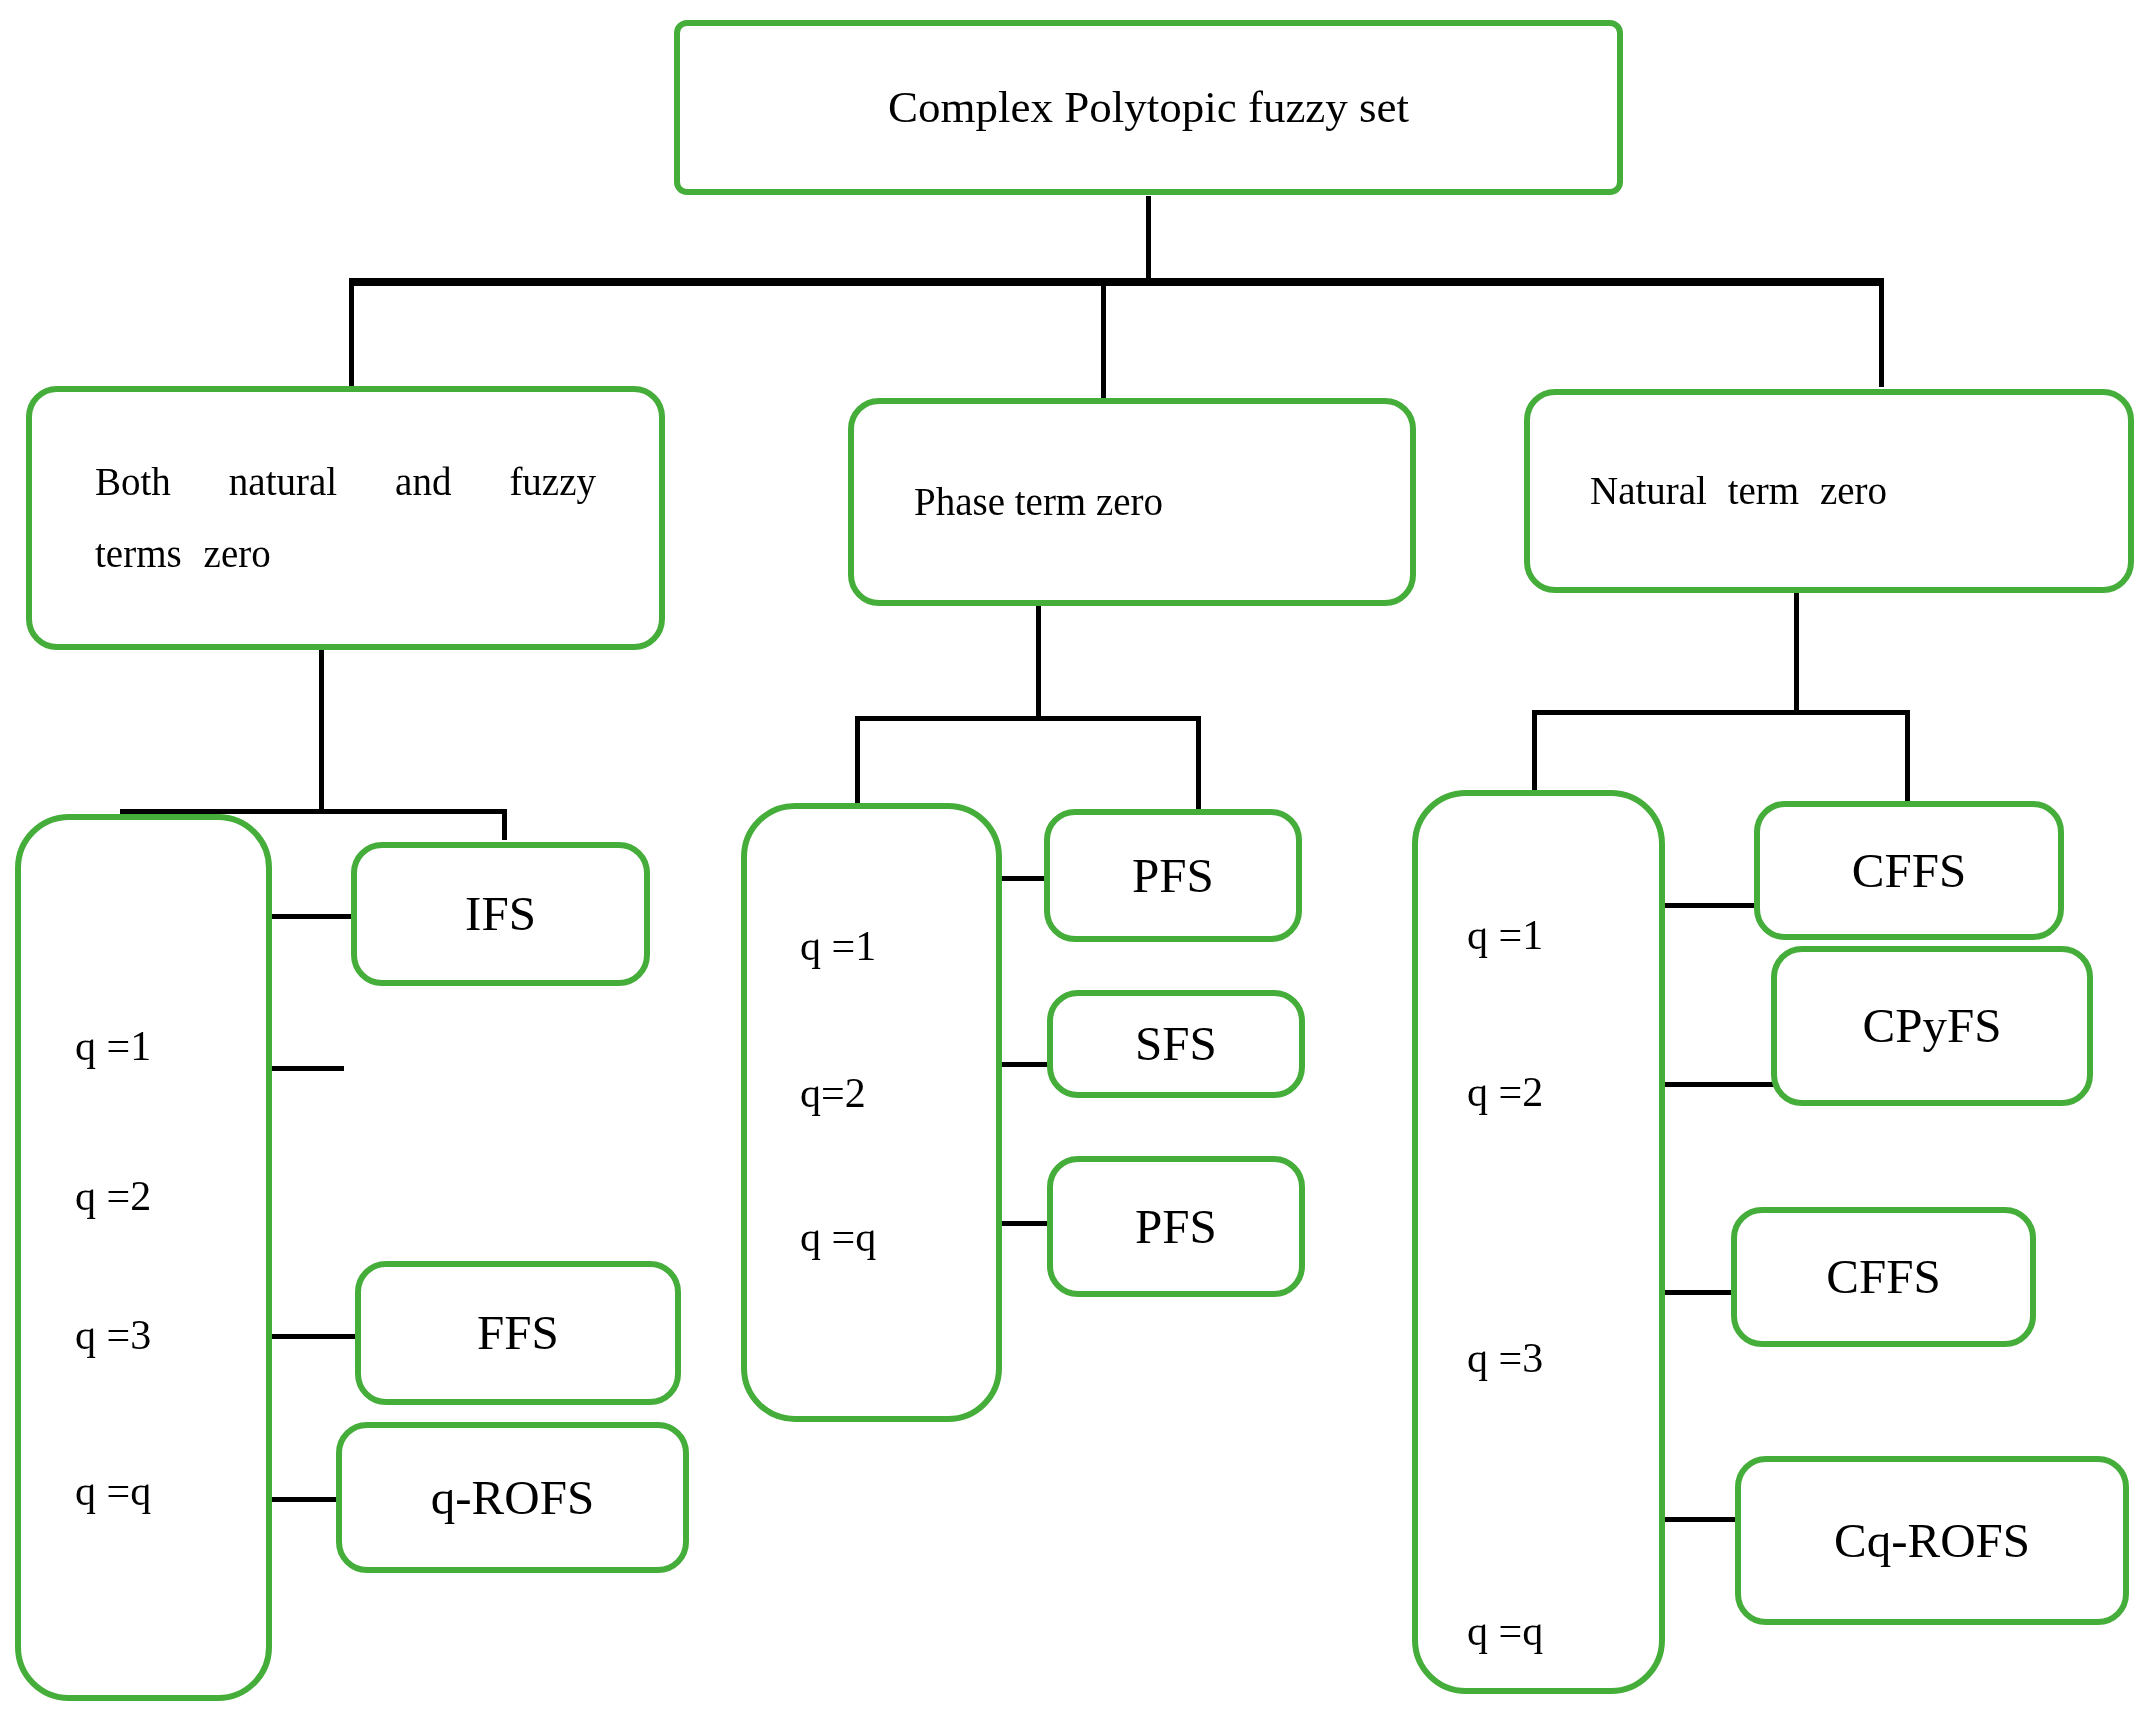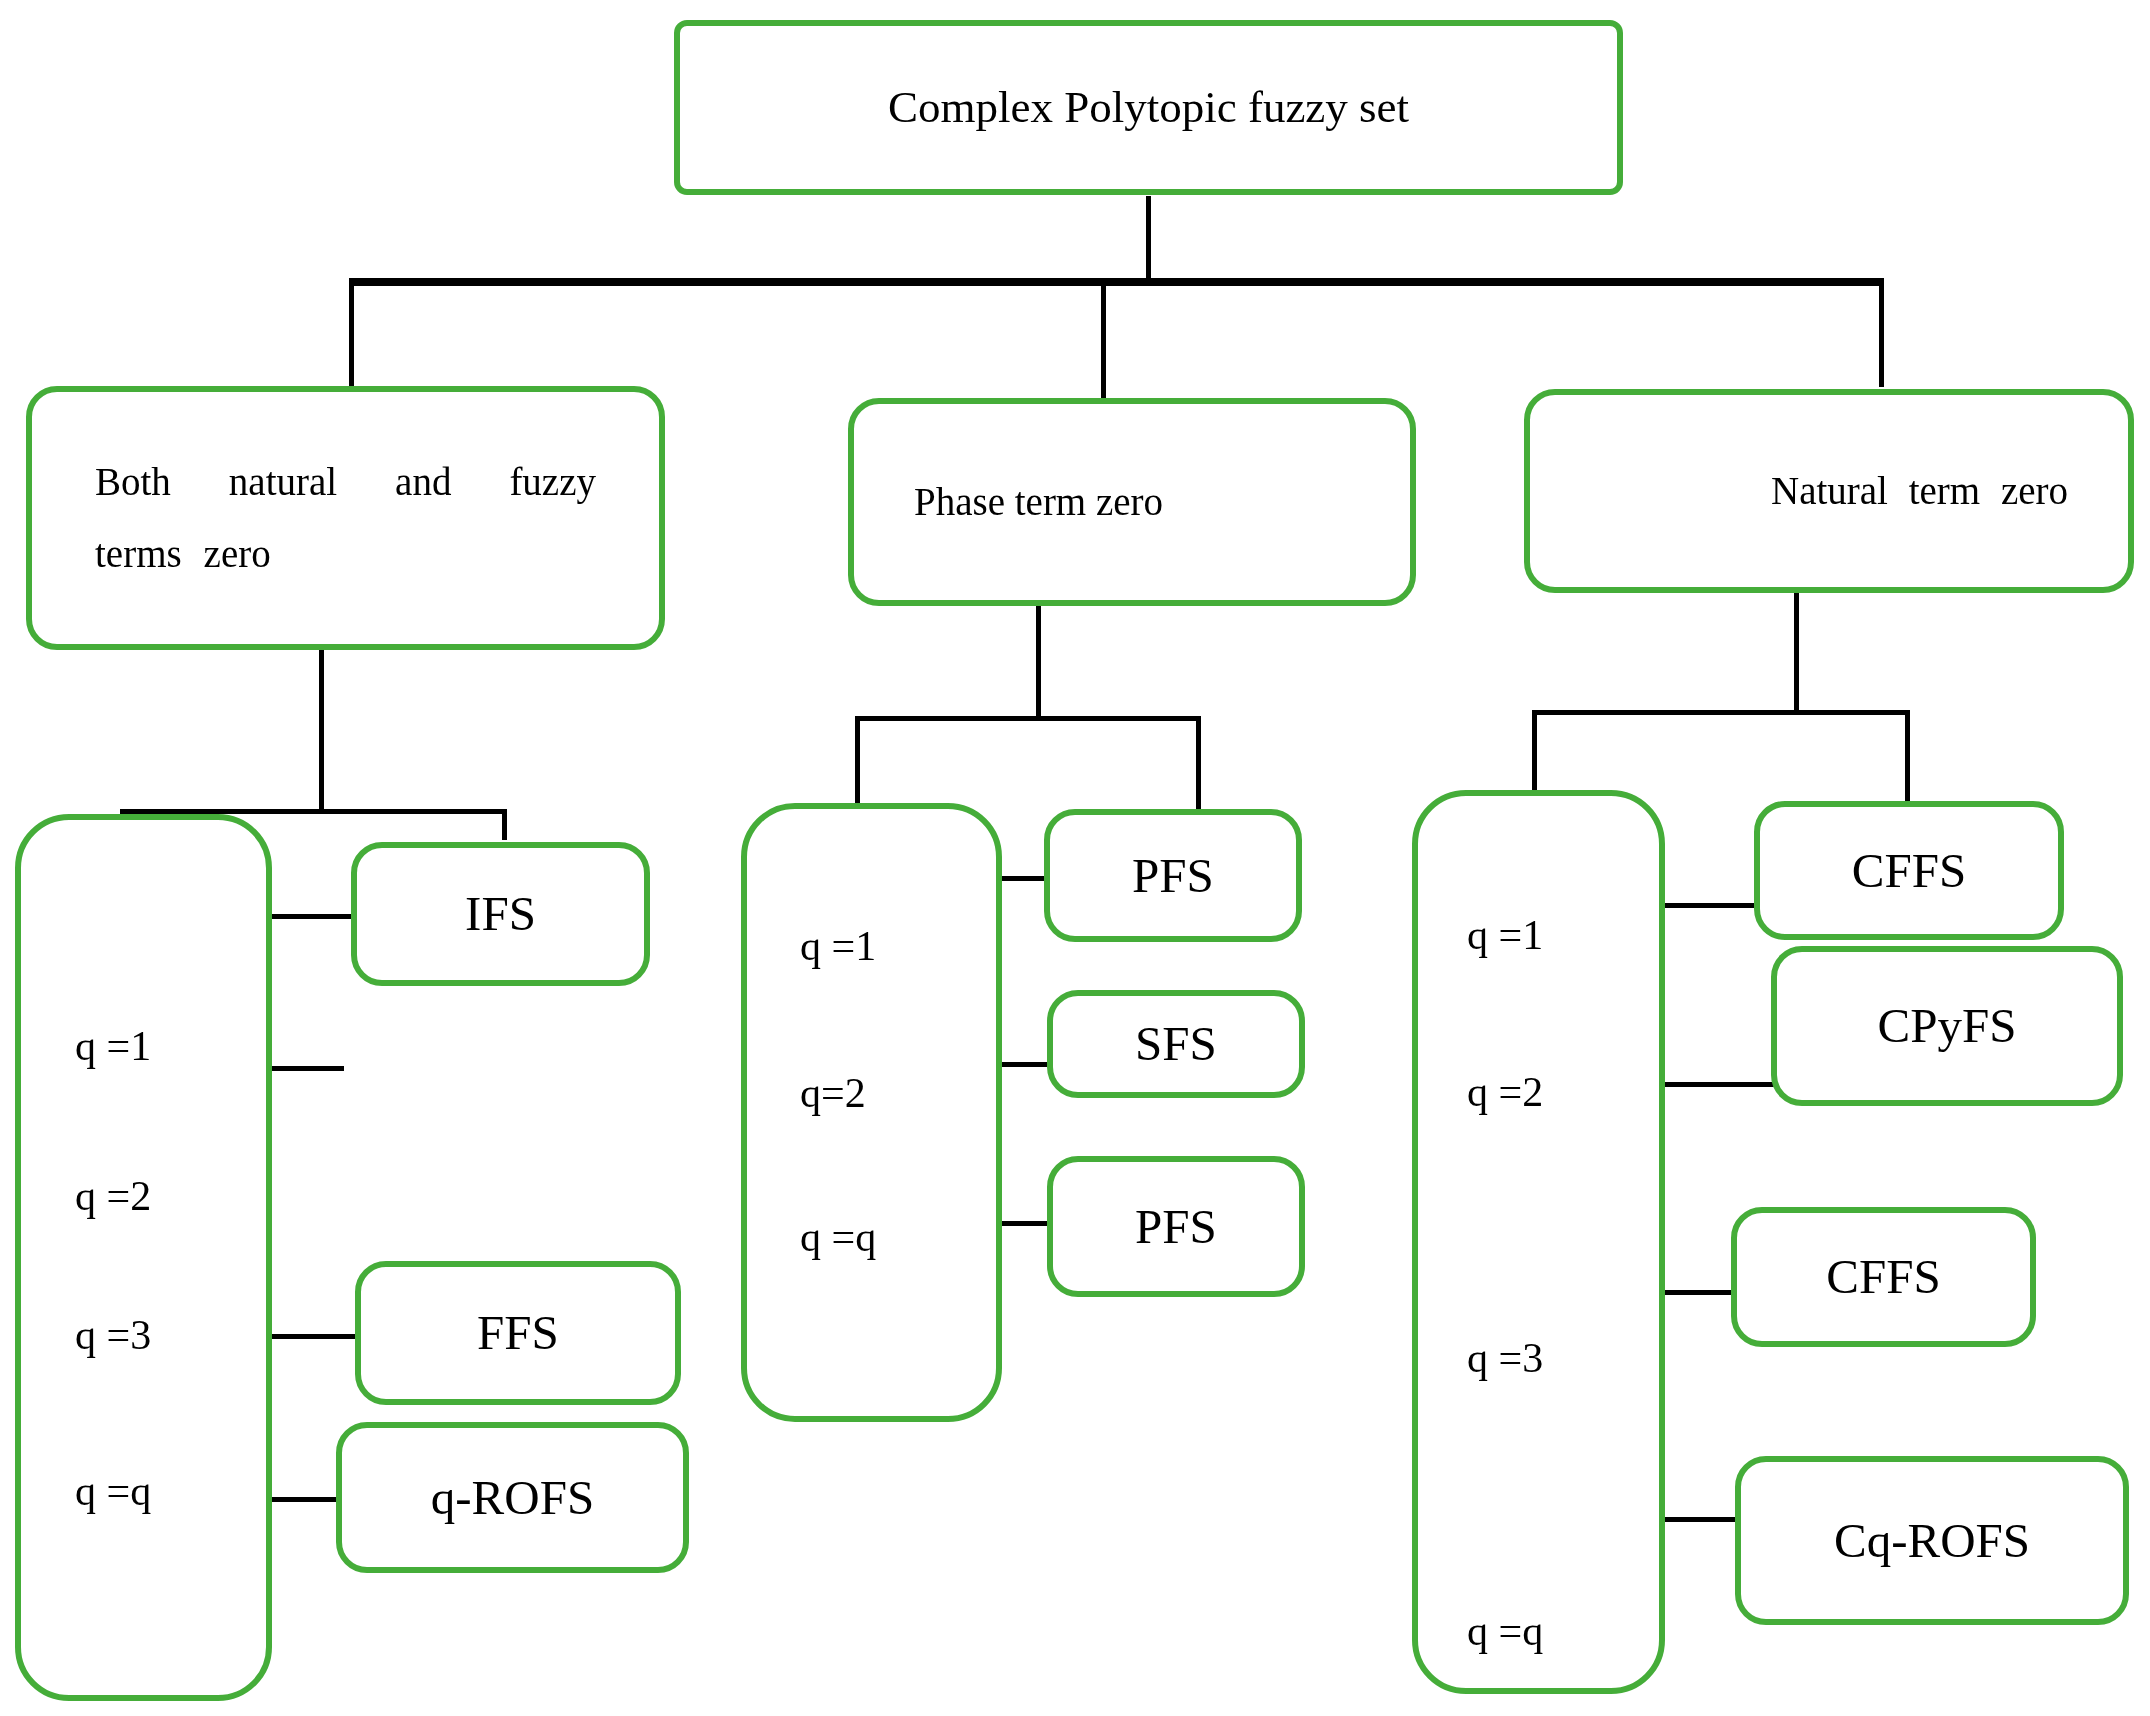--- a/index.html
+++ b/index.html
@@ -106,21 +106,21 @@
     <div class="label" style="font-size:49px;">PFS</div>
   </div>
   <div class="node rounded center" style="left: 1047px; top: 990px; width: 258px; height: 108px; --accent: #45ad39; border-color: rgb(69, 173, 57);">
     <div class="label" style="font-size:49px;">SFS</div>
   </div>
   <div class="node rounded center" style="left: 1047px; top: 1156px; width: 258px; height: 141px; --accent: #45ad39; border-color: rgb(69, 173, 57);">
     <div class="label" style="font-size:49px;">PFS</div>
   </div>
 
   <div class="node rounded left" style="left: 1524px; top: 389px; width: 610px; height: 204px; padding: 0px 60px; --accent: #45ad39; border-color: rgb(69, 173, 57);">
-    <div class="label" style="font-size:39px;word-spacing:11px;text-align:right;">Natural   term   zero</div>
+    <div class="label" style="font-size:39px;word-spacing:11px;">Natural   term   zero</div>
   </div>
 
   <div class="vline" style="left: 1794px; top: 593px; height: 120px; background: rgb(0, 0, 0);"></div>
   <div class="hline" style="left: 1533px; top: 710px; width: 377px; background: rgb(0, 0, 0);"></div>
   <div class="vline" style="left: 1532px; top: 710px; height: 82px; background: rgb(0, 0, 0);"></div>
   <div class="vline" style="left: 1905px; top: 710px; height: 95px; background: rgb(0, 0, 0);"></div>
 
   <div class="node pill left" style="left: 1412px; top: 790px; width: 253px; height: 904px; padding: 0px; display: block; --accent: #45ad39; border-color: rgb(69, 173, 57);">
     <div class="label" style="position:absolute;left:49px;top:107px;font-size:42px;">q =1</div>
     <div class="label" style="position:absolute;left:49px;top:264px;font-size:42px;">q =2</div>
@@ -129,21 +129,21 @@
   </div>
 
   <div class="hline" style="left: 1657px; top: 903px; width: 102px; background: rgb(0, 0, 0);"></div>
   <div class="hline" style="left: 1657px; top: 1082px; width: 121px; background: rgb(0, 0, 0);"></div>
   <div class="hline" style="left: 1657px; top: 1290px; width: 80px; background: rgb(0, 0, 0);"></div>
   <div class="hline" style="left: 1657px; top: 1517px; width: 83px; background: rgb(0, 0, 0);"></div>
 
   <div class="node rounded center" style="left: 1754px; top: 801px; width: 310px; height: 139px; --accent: #45ad39; border-color: rgb(69, 173, 57);">
     <div class="label" style="font-size:49px;">CFFS</div>
   </div>
-  <div class="node rounded center" style="left: 1771px; top: 946px; width: 352px; height: 160px; --accent: #45ad39; border-color: rgb(69, 173, 57);">
+  <div class="node rounded center" style="left: 1771px; top: 946px; width: 322px; height: 160px; --accent: #45ad39; border-color: rgb(69, 173, 57);">
     <div class="label" style="font-size:49px;">CPyFS</div>
   </div>
   <div class="node rounded center" style="left: 1731px; top: 1207px; width: 305px; height: 140px; --accent: #45ad39; border-color: rgb(69, 173, 57);">
     <div class="label" style="font-size:49px;">CFFS</div>
   </div>
   <div class="node rounded center" style="left: 1735px; top: 1421px; width: 394px; height: 169px; --accent: #45ad39; border-color: rgb(69, 173, 57); margin-top: 35px;">
     <div class="label" style="font-size:49px;">Cq-ROFS</div>
   </div>
 
 </div>

